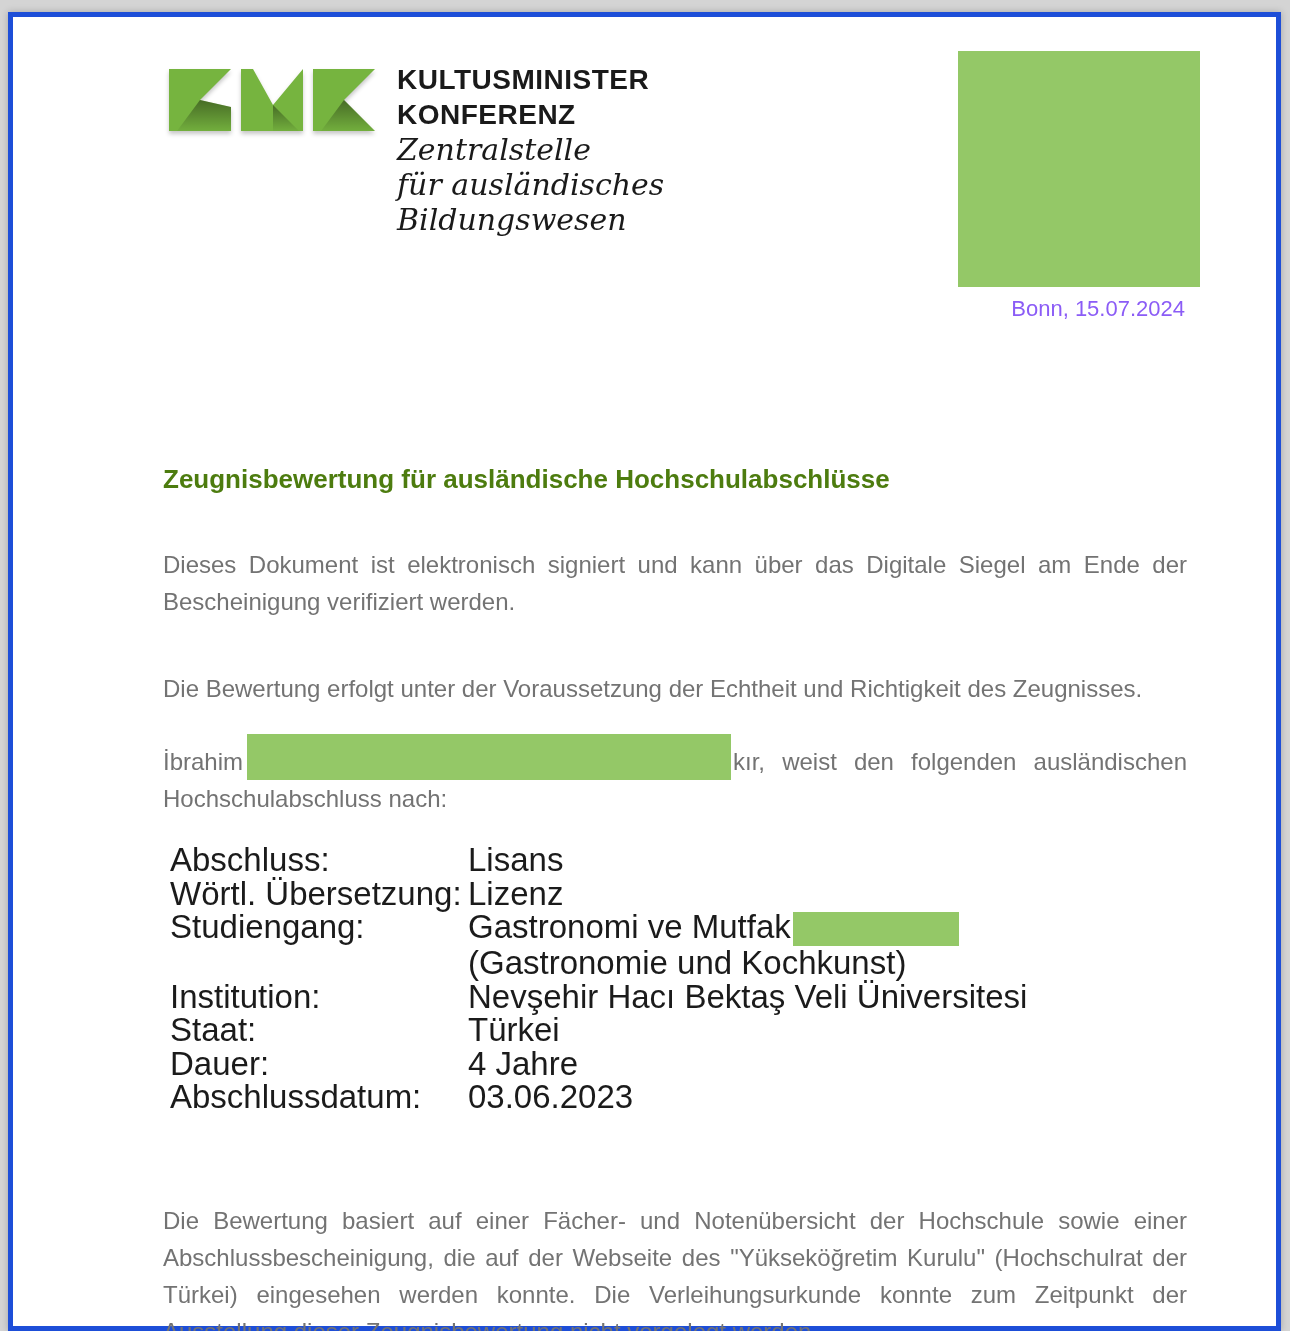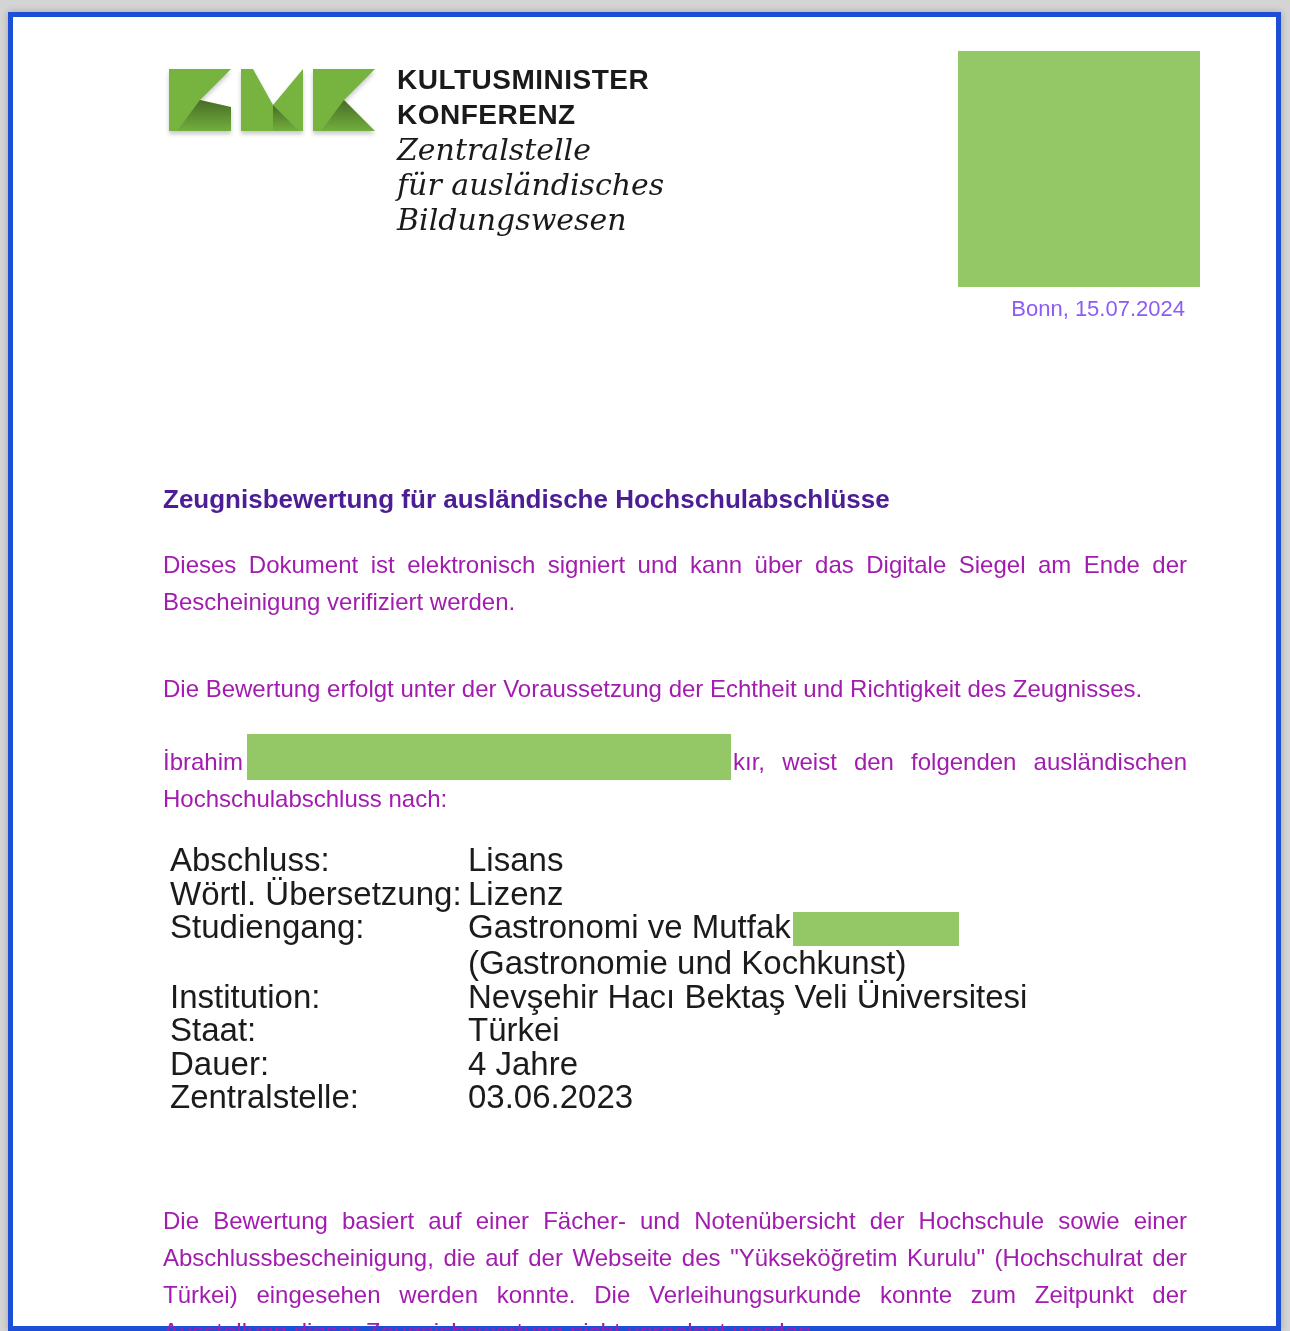--- a/index.html
+++ b/index.html
@@ -34,26 +34,26 @@
   }
   .green-block{
     position:absolute;left:945px;top:34px;width:242px;height:236px;
   }
   .date-line{
     position:absolute;left:600px;top:279px;width:572px;
     text-align:right;font-size:22px;line-height:26px;color:#8b5cf6;
   }
   
   .doc-title{
-    position:absolute;left:150px;top:464px;width:1024px;
-    margin:0;font-size:26px;line-height:36px;font-weight:700;color:#4c1d95;
+    position:absolute;left:150px;top:444px;width:1024px;
+    margin:0;font-size:26px;line-height:36px;font-weight:700;color:#4d7c0f;
   }
   .para{
     position:absolute;left:150px;width:1024px;margin:0;
-    font-size:24px;line-height:37px;color:#a21caf;
+    font-size:24px;line-height:37px;color:#737373;
     text-align:justify;
   }
   .p1{top:529px;}
   .p2{top:653px;}
   .p3{top:717px;}
   .p4{top:1149px;margin-top:36px;}
   .redact-name{
     display:inline-block;width:484px;height:46px;
     vertical-align:-10px;margin:0 2px 0 4px;
   }
@@ -137,20 +137,20 @@
     </div>
     <div class="drow">
       <span class="dlabel">Staat:</span>
       <span class="dvalue">Türkei</span>
     </div>
     <div class="drow">
       <span class="dlabel">Dauer:</span>
       <span class="dvalue">4 Jahre</span>
     </div>
     <div class="drow">
-      <span class="dlabel">Zentralstelle:</span>
+      <span class="dlabel">Abschlussdatum:</span>
       <span class="dvalue">03.06.2023</span>
     </div>
   </div>
 
   <p class="para p4">Die Bewertung basiert auf einer Fächer- und Notenübersicht der Hochschule sowie einer Abschlussbescheinigung, die auf der Webseite des "Yükseköğretim Kurulu" (Hochschulrat der Türkei) eingesehen werden konnte. Die Verleihungsurkunde konnte zum Zeitpunkt der Ausstellung dieser Zeugnisbewertung nicht vorgelegt werden.</p>
 
 </div>
 
 </body></html>

